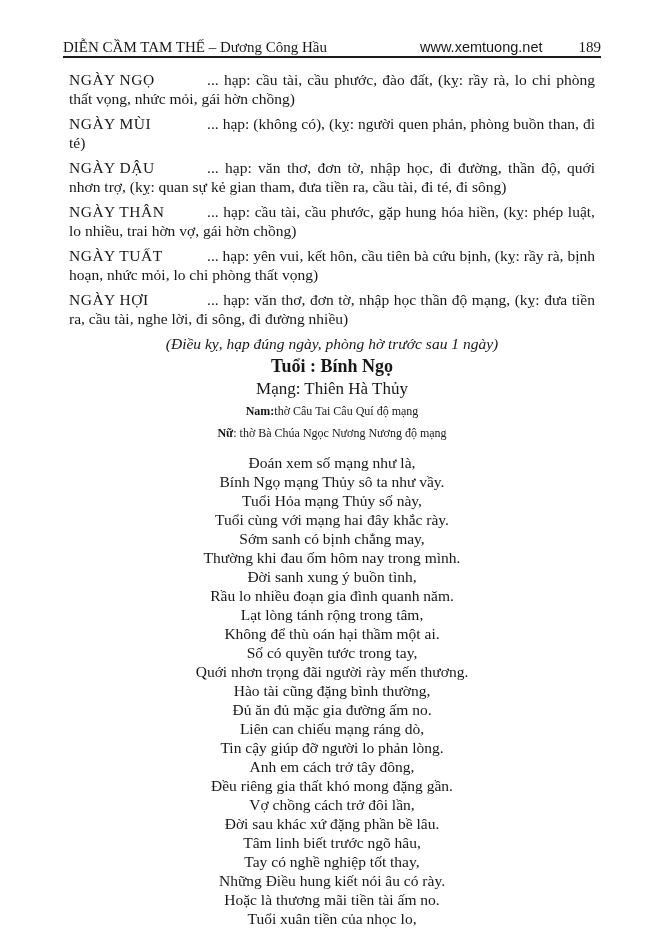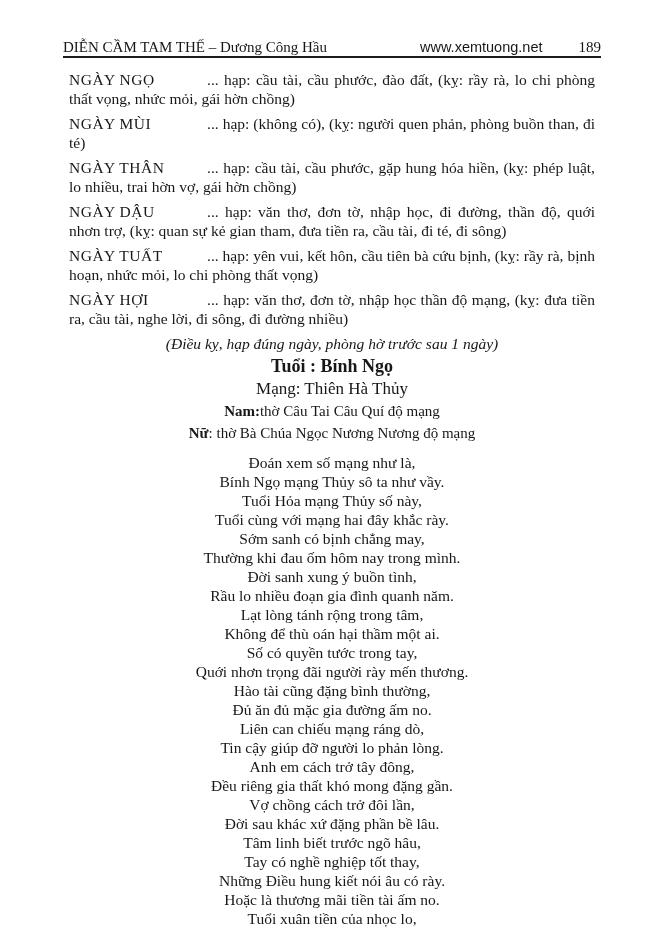--- a/index.html
+++ b/index.html
@@ -70,21 +70,21 @@
   }
   .destiny-line {
     margin: 0;
     font-size: 17px;
     line-height: 22px;
     text-align: center;
     font-weight: normal;
   }
   .worship-line {
     margin: 0;
-    font-size: 15px;
+    font-size: 12px;
     line-height: 22px;
     text-align: center;
   }
   .worship-line b {
     font-weight: bold;
   }
   .poem {
     margin: 9px;
   }
   .poem-line {
@@ -105,22 +105,22 @@
       <span class="website-url">www.xemtuong.net</span>
       <span class="page-number">189</span>
     </span>
   </div>
 
   <div class="body-text">
 
     <div class="day-entries">
         <p class="day-entry"><span class="day-label">NGÀY  NGỌ</span><span class="day-text">...  hạp: cầu tài, cầu phước, đào đất, (kỵ: rầy rà, lo chi phòng thất vọng, nhức mỏi, gái hờn chồng)</span></p>
         <p class="day-entry"><span class="day-label">NGÀY  MÙI</span><span class="day-text">...  hạp: (không có), (kỵ: người quen phản, phòng buồn than, đi té)</span></p>
+        <p class="day-entry"><span class="day-label">NGÀY  DẬU</span><span class="day-text">...  hạp: văn thơ, đơn tờ, nhập học, đi đường, thần độ, quới nhơn trợ, (kỵ: quan sự kẻ gian tham, đưa tiền ra, cầu tài, đi té, đi sông)</span></p>
         <p class="day-entry"><span class="day-label">NGÀY  THÂN</span><span class="day-text">...  hạp: cầu tài, cầu phước, gặp hung hóa hiền, (kỵ: phép luật, lo nhiều, trai hờn vợ, gái hờn chồng)</span></p>
-        <p class="day-entry"><span class="day-label">NGÀY  DẬU</span><span class="day-text">...  hạp: văn thơ, đơn tờ, nhập học, đi đường, thần độ, quới nhơn trợ, (kỵ: quan sự kẻ gian tham, đưa tiền ra, cầu tài, đi té, đi sông)</span></p>
         <p class="day-entry"><span class="day-label">NGÀY  TUẤT</span><span class="day-text">...  hạp: yên vui, kết hôn, cầu tiên bà cứu bịnh, (kỵ: rầy rà, bịnh hoạn, nhức mỏi, lo chi phòng thất vọng)</span></p>
         <p class="day-entry"><span class="day-label">NGÀY  HỢI</span><span class="day-text">...  hạp: văn thơ, đơn tờ, nhập học thần độ mạng, (kỵ: đưa tiền ra, cầu tài, nghe lời, đi sông, đi đường nhiều)</span></p>
       </div>
 
     <p class="timing-note">(Điều kỵ, hạp đúng ngày, phòng hờ trước sau 1 ngày)</p>
 
     <h2 class="age-title">Tuổi : Bính Ngọ</h2>
 
     <p class="destiny-line">Mạng: Thiên Hà Thủy</p>
 

